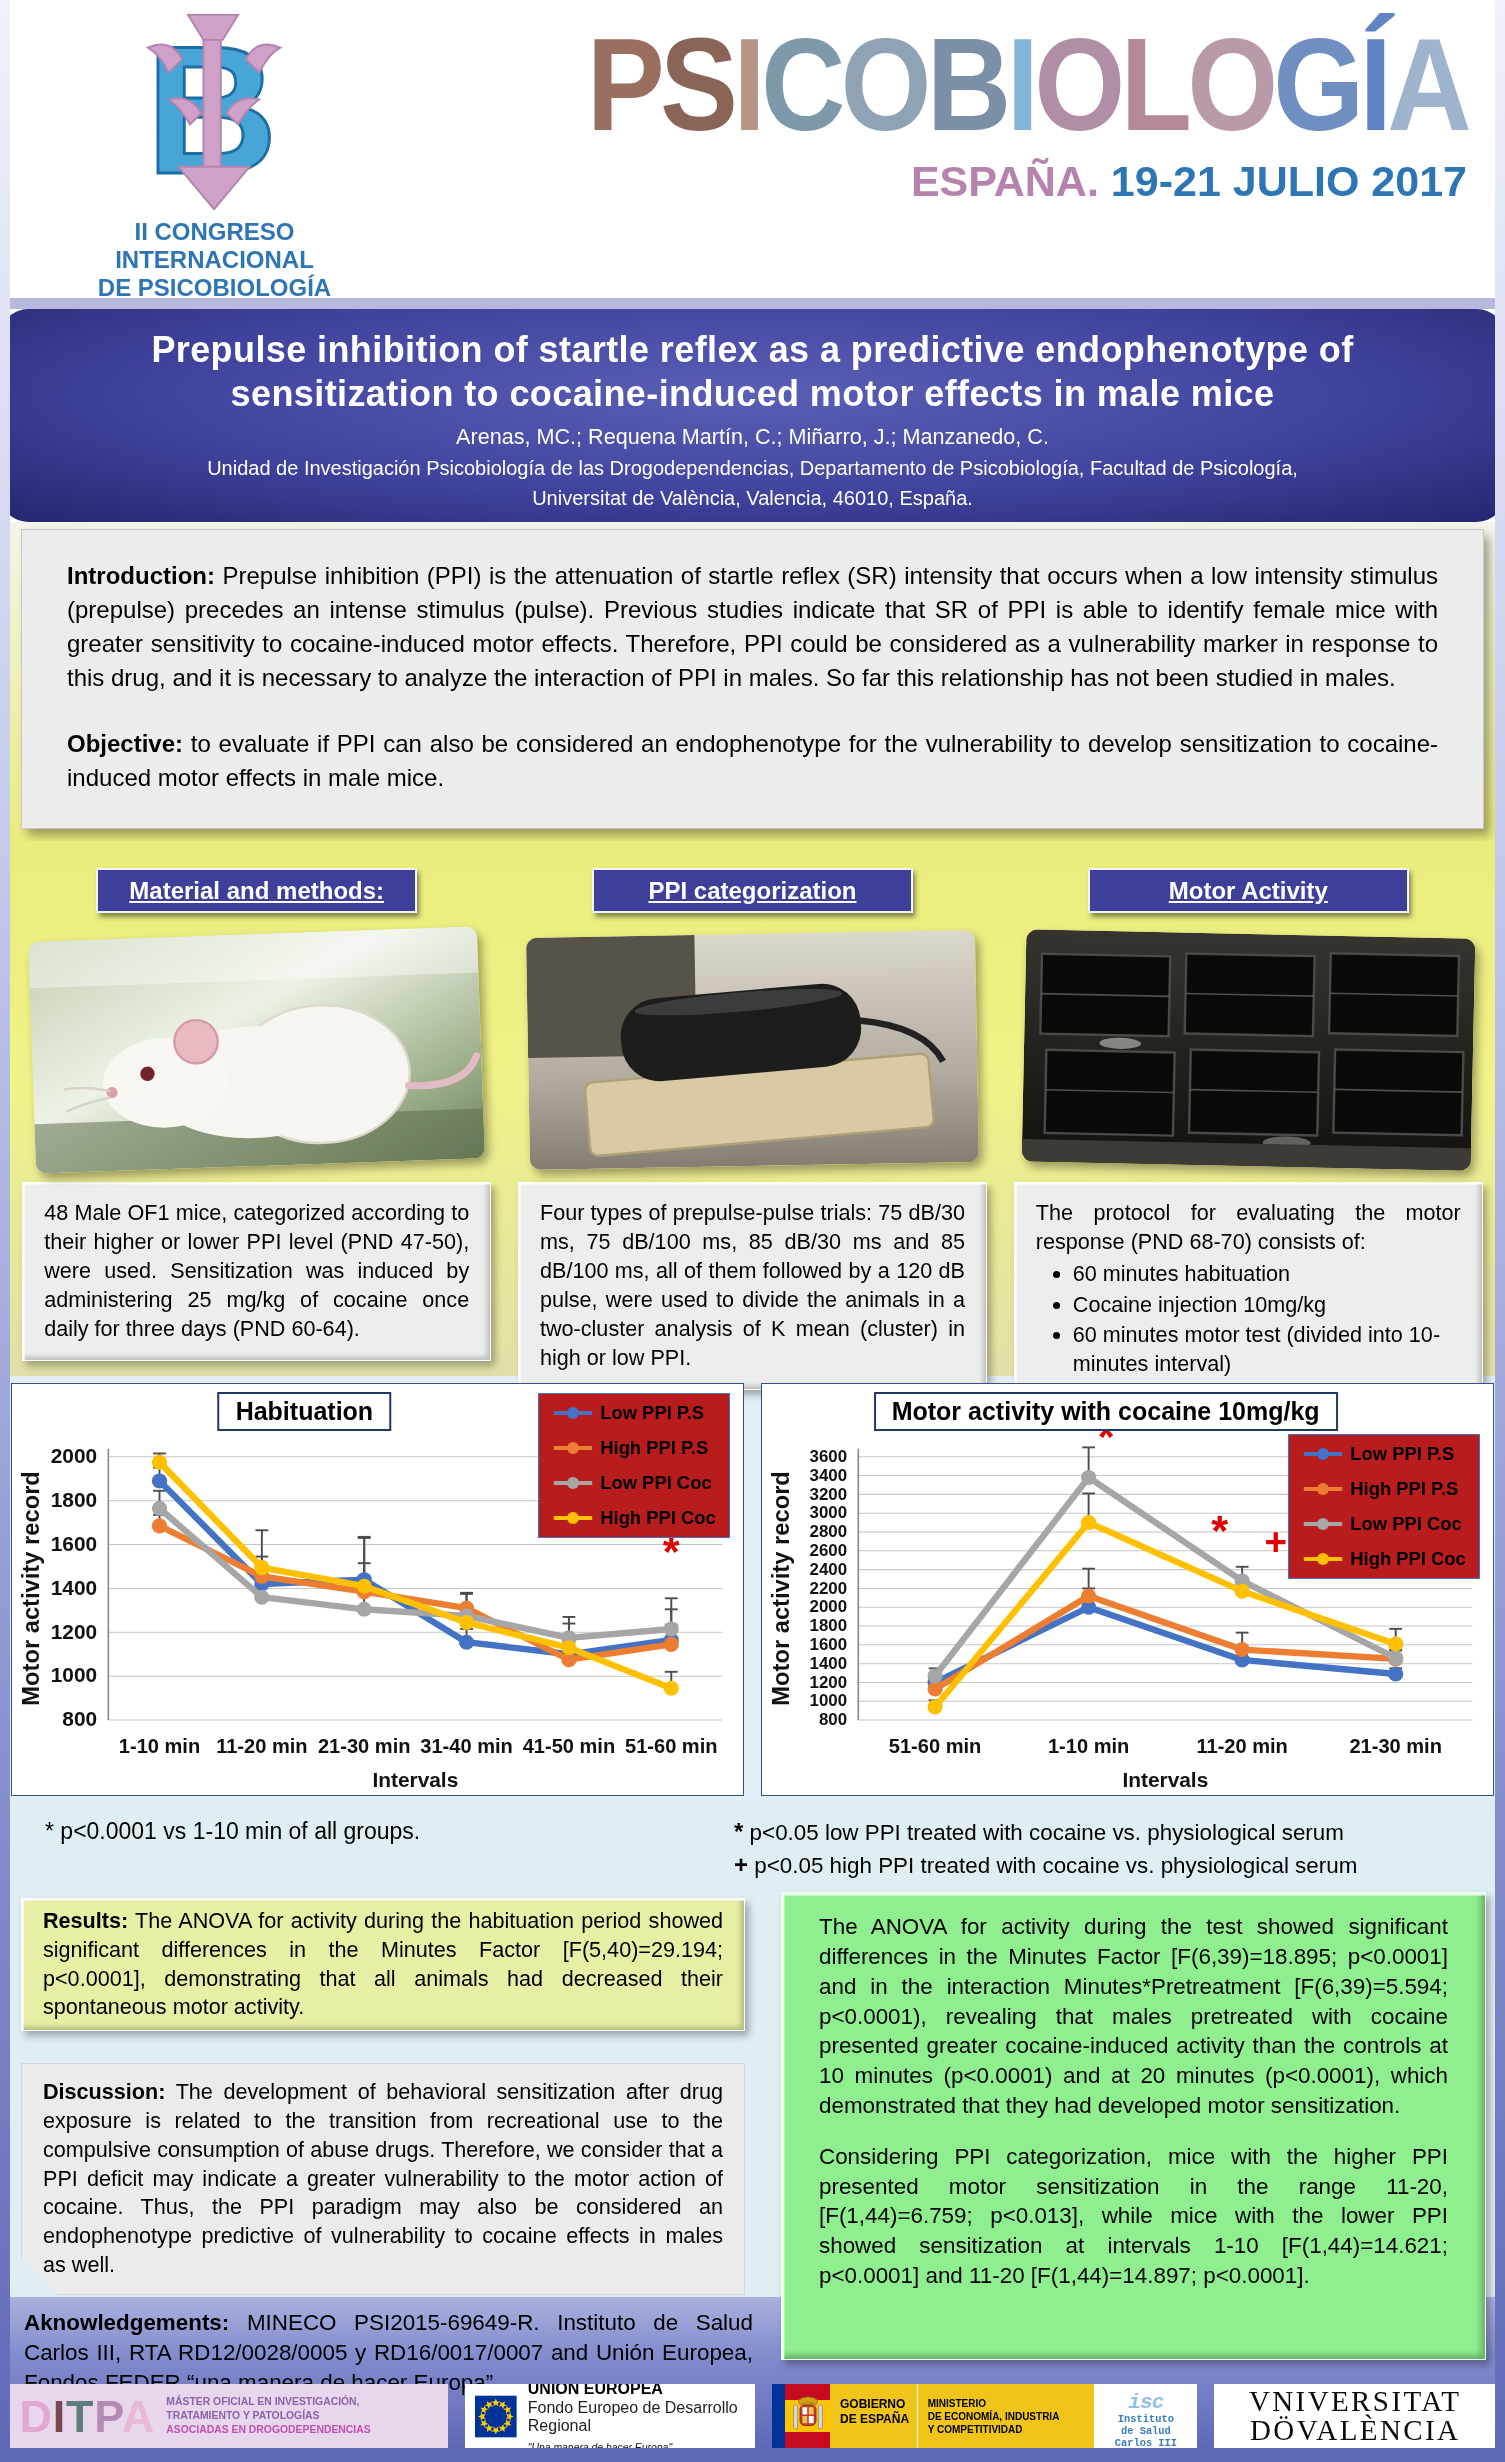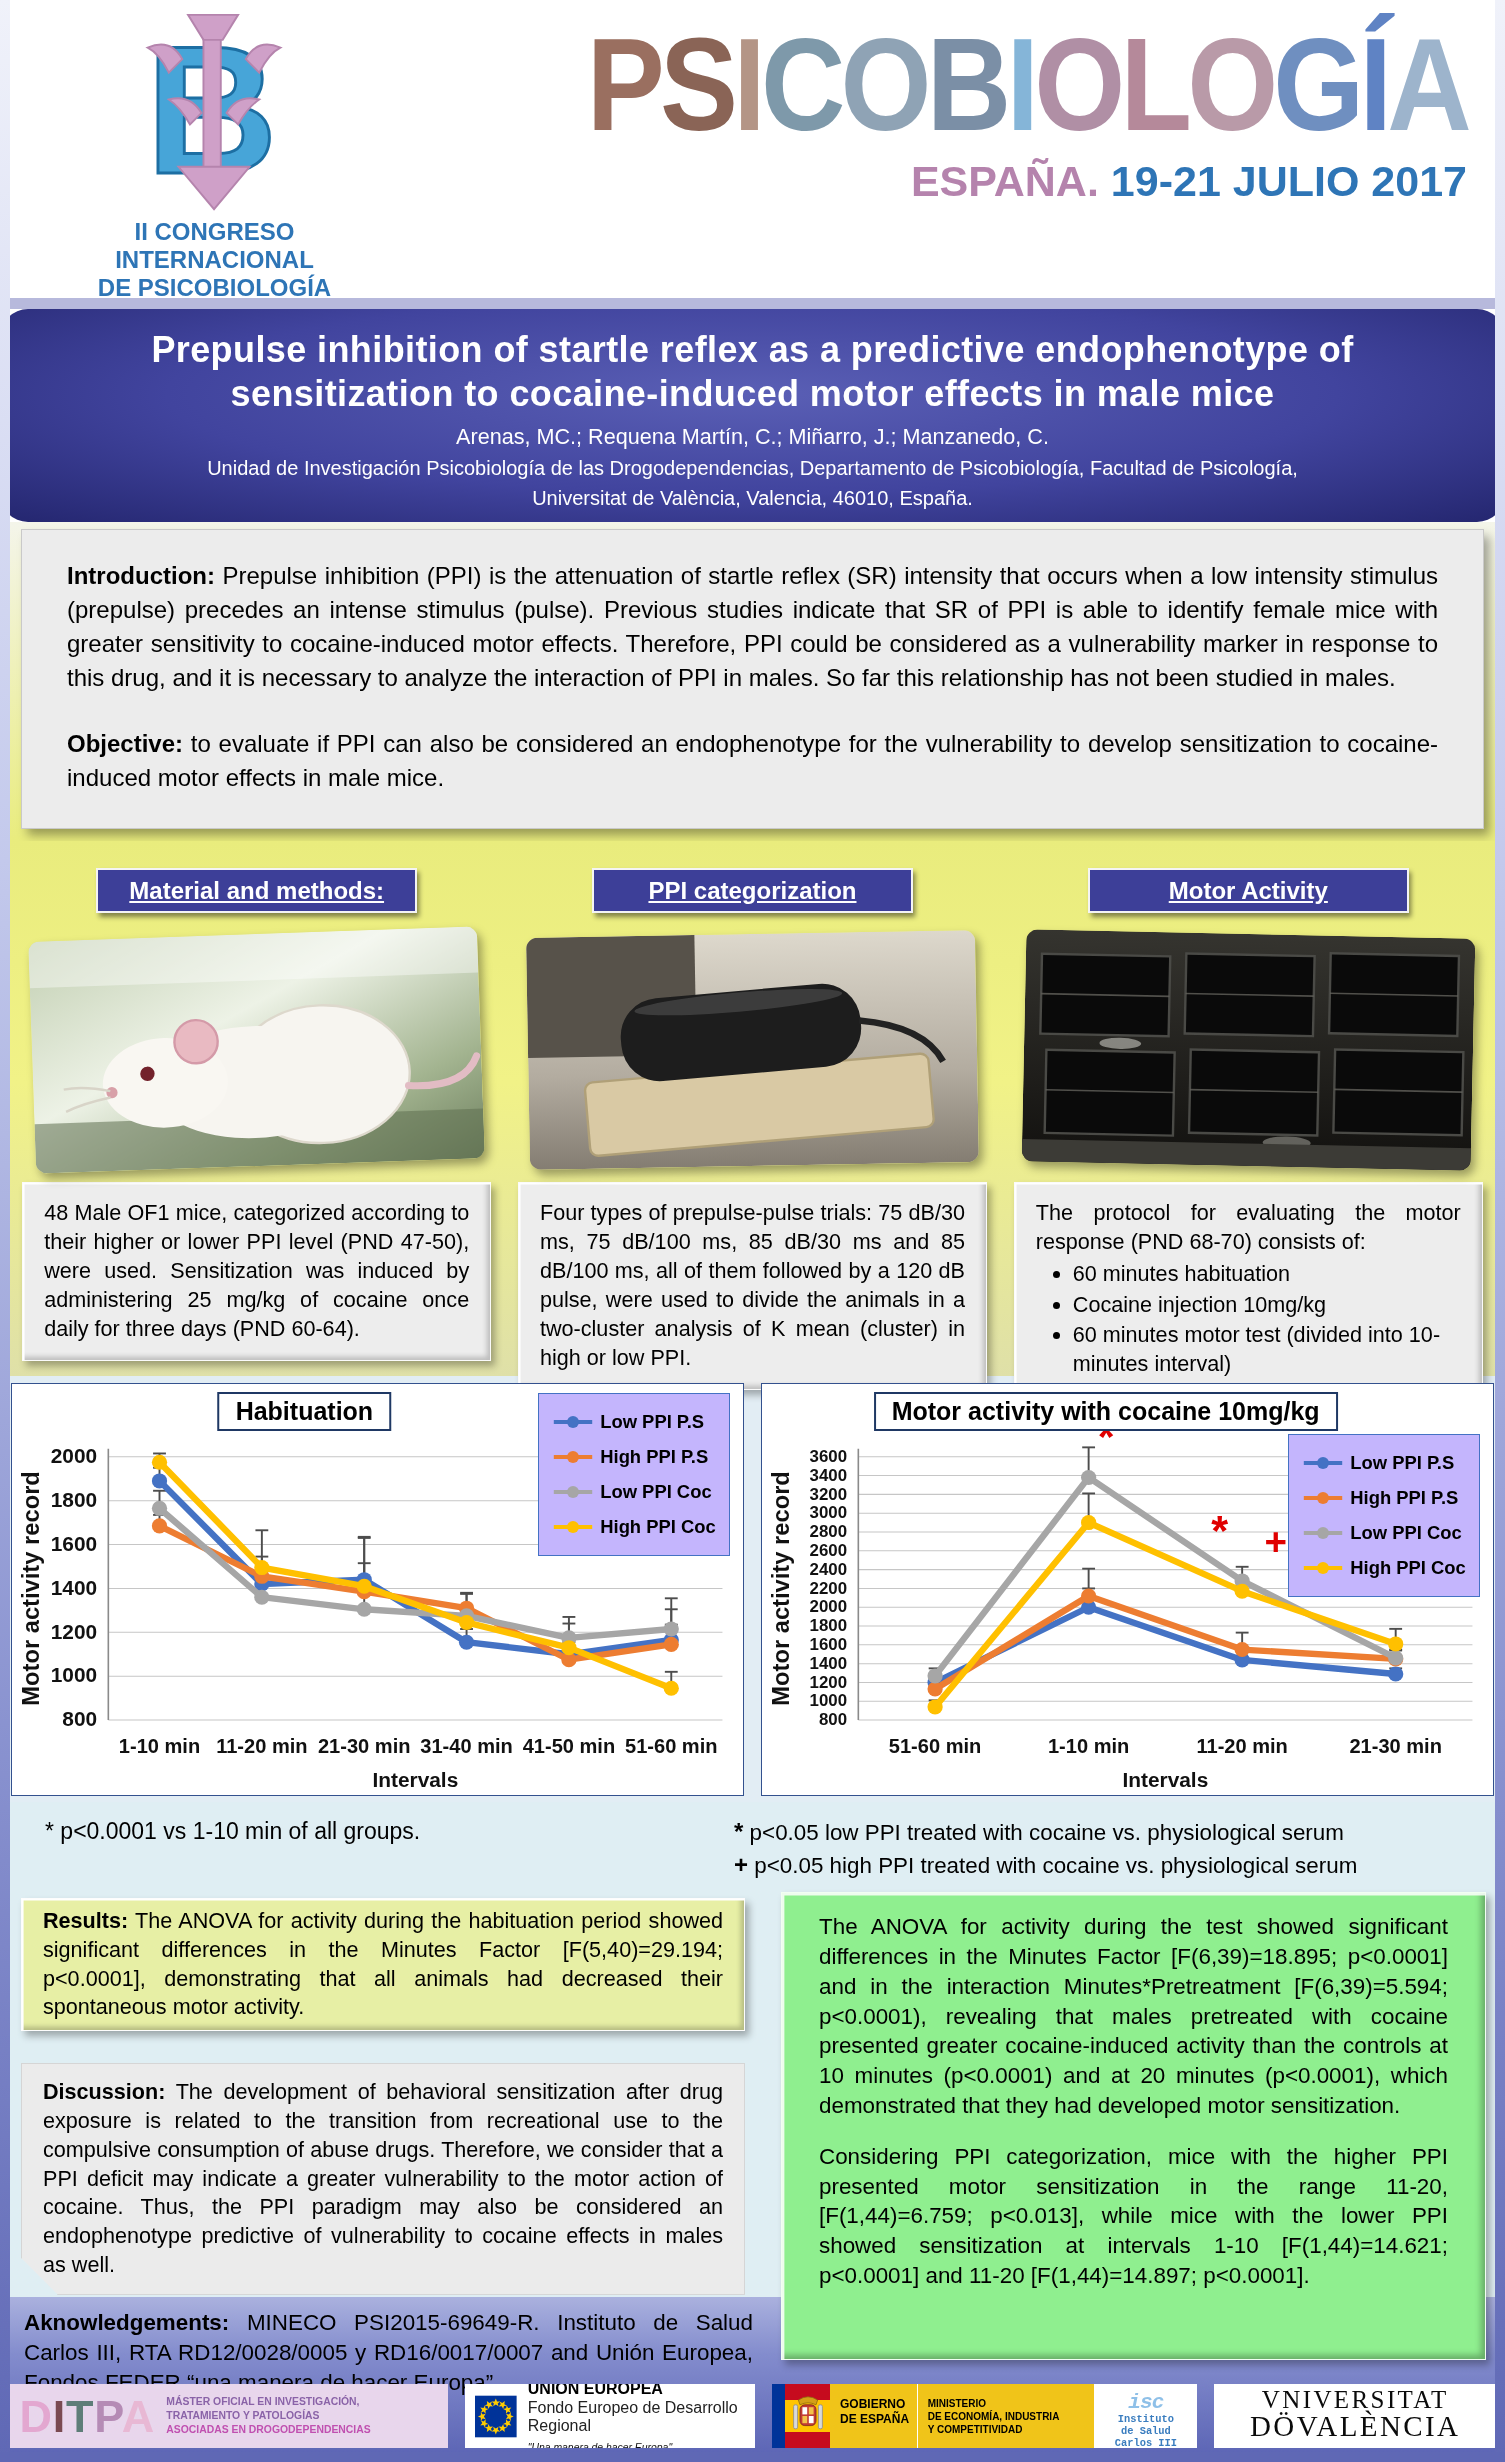--- a/index.html
+++ b/index.html
@@ -51,21 +51,21 @@
     border:1.6px solid #fbfbfb; box-shadow:inset 1.6px 1.6px 0 #fff, inset -3.2px -3.2px 5.6px rgba(0,0,0,.2), 4px 4.8px 7.2px rgba(0,0,0,.3); }
   .mtext ul { margin:3.2px 0 0; padding-left:37px; }
   .mtext li { margin-top:1.6px; text-align:left; }
 
   
   .charts { height:426px; background:#e2edf4; display:flex; gap:17.6px; padding:6.4px 11.2px; }
   .chart-panel { position:relative; flex:1; background:#fff; border:1.6px solid #33518e; }
   .chart-title { position:absolute; top:8px; left:40%; transform:translateX(-50%); border:2.4px solid #1f3864;
     padding:3.2px 16px; font-weight:bold; font-size:25px; background:#fff; white-space:nowrap; z-index:5; }
   .chart-panel.second .chart-title { left:47%; }
-  .legend { position:absolute; right:13px; background:#c4b5fd; border:1.6px solid #4472c4; padding:17px 13px;
+  .legend { position:absolute; right:13px; background:#b91c1c; border:1.6px solid #4472c4; padding:8px 13px;
     display:flex; flex-direction:column; gap:13px; z-index:6; }
   .legend.first { top:9.6px; }
   .legend.second { top:50px; }
   .legend-item { display:flex; align-items:center; gap:6.4px; }
   .legend-label { font-weight:bold; font-size:18.4px; }
   .chart-svg { position:absolute; left:0; top:0; width:100%; height:100%; font-family:"Liberation Sans",sans-serif; }
 
   
   .bottom { position:relative; height:659px; background:#dfeef3; }
   .notes-row { display:flex; padding:16px 32px 6.4px 45px; }
@@ -102,21 +102,21 @@
   .gob { width:425px; display:flex; background:#f0c419; }
   .gob-eustrip { width:13px; background:#003399; }
   .gob-flag { width:45px; position:relative; background:linear-gradient(180deg,#c60b1e 0 25%,#ffc400 25% 75%,#c60b1e 75% 100%); }
   .gob-emblem { position:absolute; left:6.4px; top:11.2px; }
   .gob-t1 { padding:13px 8px 0 9.6px; font-weight:bold; font-size:12px; line-height:1.25; color:#000; border-right:1.6px solid #fff; }
   .gob-t2 { padding:13px 6.4px 0 9.6px; font-weight:bold; font-size:10px; line-height:1.3; color:#000; flex:1; }
   .isc { width:103px; background:#fff; text-align:center; padding-top:8px;font-family:Liberation Mono, monospace; }
   .isc-glyph { font-weight:bold; font-style:italic; font-size:21px; color:#8fc0e8; line-height:1; letter-spacing:-0.8px; }
   .isc-lines { color:#3a7dbf; font-weight:bold; font-size:10.4px; line-height:1.15; margin-top:0.8px; }
   .uv { flex:1; background:#fff; font-family:"Liberation Serif",serif; color:#0b0b0b; text-align:center; padding-top:3.2px; }
-  .uv .l1 { font-size:25px; letter-spacing:2.4px; line-height:1.0; }
+  .uv .l1 { font-size:29px; letter-spacing:2.4px; line-height:1.0; }
   .uv .l2 { font-size:29px; letter-spacing:2.4px; line-height:1.0; }
 </style>
 </head>
 <body>
 
 <div class="poster">
 
   <header class="header">
     <div class="congress">
       <svg width="200" height="202" viewBox="0 0 200 210">

